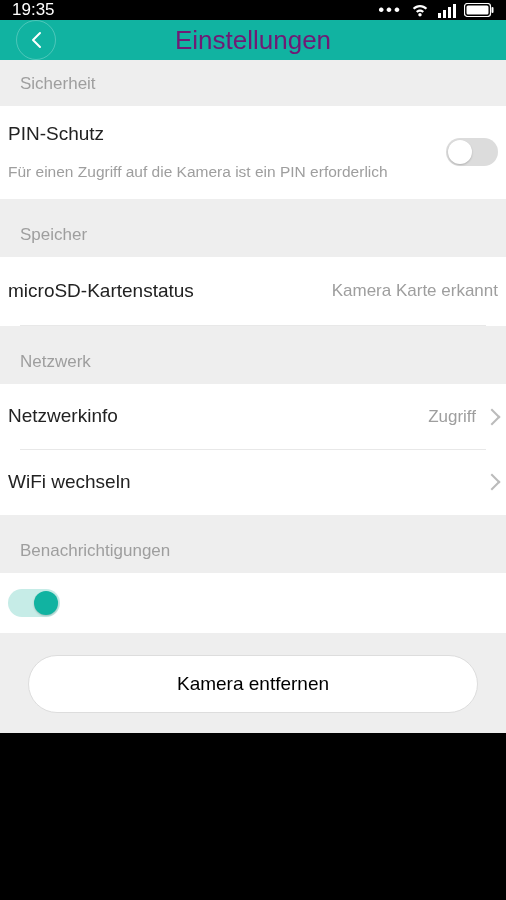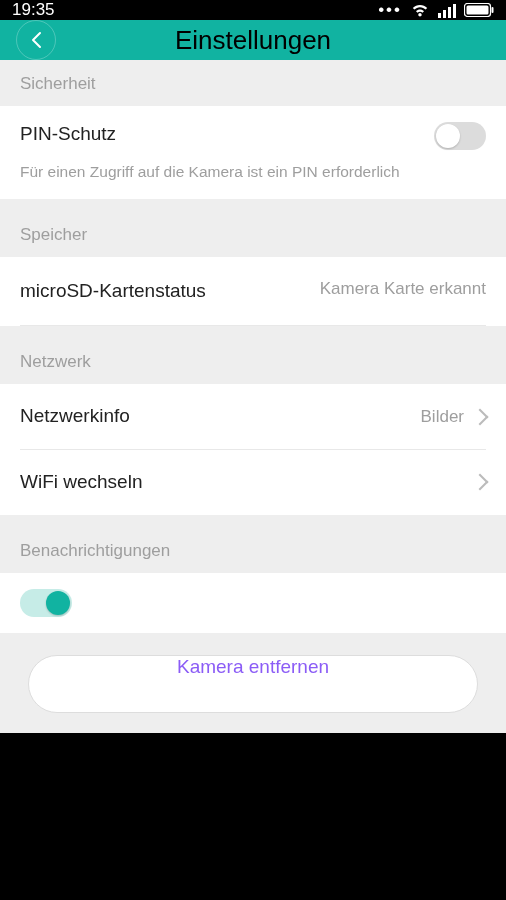--- a/index.html
+++ b/index.html
@@ -4,45 +4,45 @@
 <style>
   * { margin: 0; padding: 0; box-sizing: border-box; font-family: -apple-system, "Helvetica Neue", Arial, sans-serif; }
   html, body { width: 506px; height: 900px; background: #000; overflow: hidden; }
   .screen { width: 506px; height: 724px; background: #eeeeee; display: flex; flex-direction: column; }
 
   
   .statusbar { background: #000; color: #fff; height: 34px; display: flex; align-items: center; justify-content: space-between; padding: 0 12px; font-size: 17px; }
   .statusbar .right { display: flex; align-items: center; gap: 8px; }
 
   
-  .appheader { background: #11b3a1; color: #000000; height: 74px; display: flex; align-items: center; position: relative; }
+  .appheader { background: #11b3a1; color: #701a75; height: 74px; display: flex; align-items: center; position: relative; }
   .back-btn { width: 40px; height: 40px; border: 1px solid rgba(255,255,255,0.25); border-radius: 50%; display: flex; align-items: center; justify-content: center; margin-left: 16px; }
   .appheader h1 { position: absolute; left: 0; right: 0; text-align: center; font-size: 26px; font-weight: 400; pointer-events: none; }
 
   
   .section-header { color: #9e9e9e; font-size: 17px; padding: 14px 20px 12px; background: #eeeeee; }
   .card { background: #fff; }
-  .row { padding: 16px 20px; display: flex; justify-content: space-between; gap: 16px; }
+  .row { padding: 16px 8px; display: flex; align-items: center; justify-content: space-between; gap: 16px; }
   .row-main { flex: 1; min-width: 0; }
   .row-title { font-size: 19px; color: #222; line-height: 1.3; }
   .row-sub { font-size: 15.5px; color: #9e9e9e; margin-top: 15px; line-height: 1.35; }
   .row-value { color: #9e9e9e; font-size: 17px; white-space: nowrap; }
   .row-side { display: flex; align-items: center; gap: 10px; }
 
   .chevron { width: 12px; height: 12px; border-right: 2px solid #bbb; border-top: 2px solid #bbb; transform: rotate(45deg); }
 
   
   .toggle { width: 52px; height: 28px; background: #dcdcdc; border-radius: 14px; position: relative; flex: 0 0 auto; }
   .toggle .knob { width: 24px; height: 24px; background: #fff; border-radius: 50%; position: absolute; top: 2px; left: 2px; box-shadow: 0 1px 2px rgba(0,0,0,0.2); transition: none; }
   .toggle.on { background: #c6ece7; }
   .toggle.on .knob { left: 26px; background: #11b3a1; }
 
   
   .footer { padding: 22px 28px 20px; background: #eeeeee; }
-  .remove-btn { width: 100%; height: 58px; border: 1px solid #ddd; border-radius: 30px; background: #fff; color: #8b5cf6; font-size: 19px; display: flex; justify-content: center; }
+  .remove-btn { width: 100%; height: 58px; border: 1px solid #ddd; border-radius: 30px; background: #fff; color: #000000; font-size: 19px; display: flex; align-items: center; justify-content: center; }
 
   .divider-thin { height: 1px; background: #e8e8e8; margin: 0 20px; }
 
   
   .sig-bars { display: flex; align-items: flex-end; gap: 2px; height: 16px; }
   .sig-bars span { width: 3px; background: #fff; }
   .sig-bars span:nth-child(1){height:5px} .sig-bars span:nth-child(2){height:8px}
   .sig-bars span:nth-child(3){height:11px} .sig-bars span:nth-child(4){height:14px}
 </style>
 </head>
@@ -100,21 +100,21 @@
       <div class="row-value">Kamera Karte erkannt</div>
     </div>
     <div class="divider-thin"></div>
   </div>
 
   <div class="section-header" style="padding-top:26px">Netzwerk</div>
   <div class="card">
     <div class="row" style="padding-top:20px;padding-bottom:20px">
       <div class="row-title">Netzwerkinfo</div>
       <div class="row-side">
-        <span class="row-value">Bilder</span>
+        <span class="row-value">Zugriff</span>
         <span class="chevron"></span>
       </div>
     </div>
     <div class="divider-thin"></div>
     <div class="row" style="padding-top:20px;padding-bottom:20px">
       <div class="row-title">WiFi wechseln</div>
       <div class="row-side">
         <span class="chevron"></span>
       </div>
     </div>

